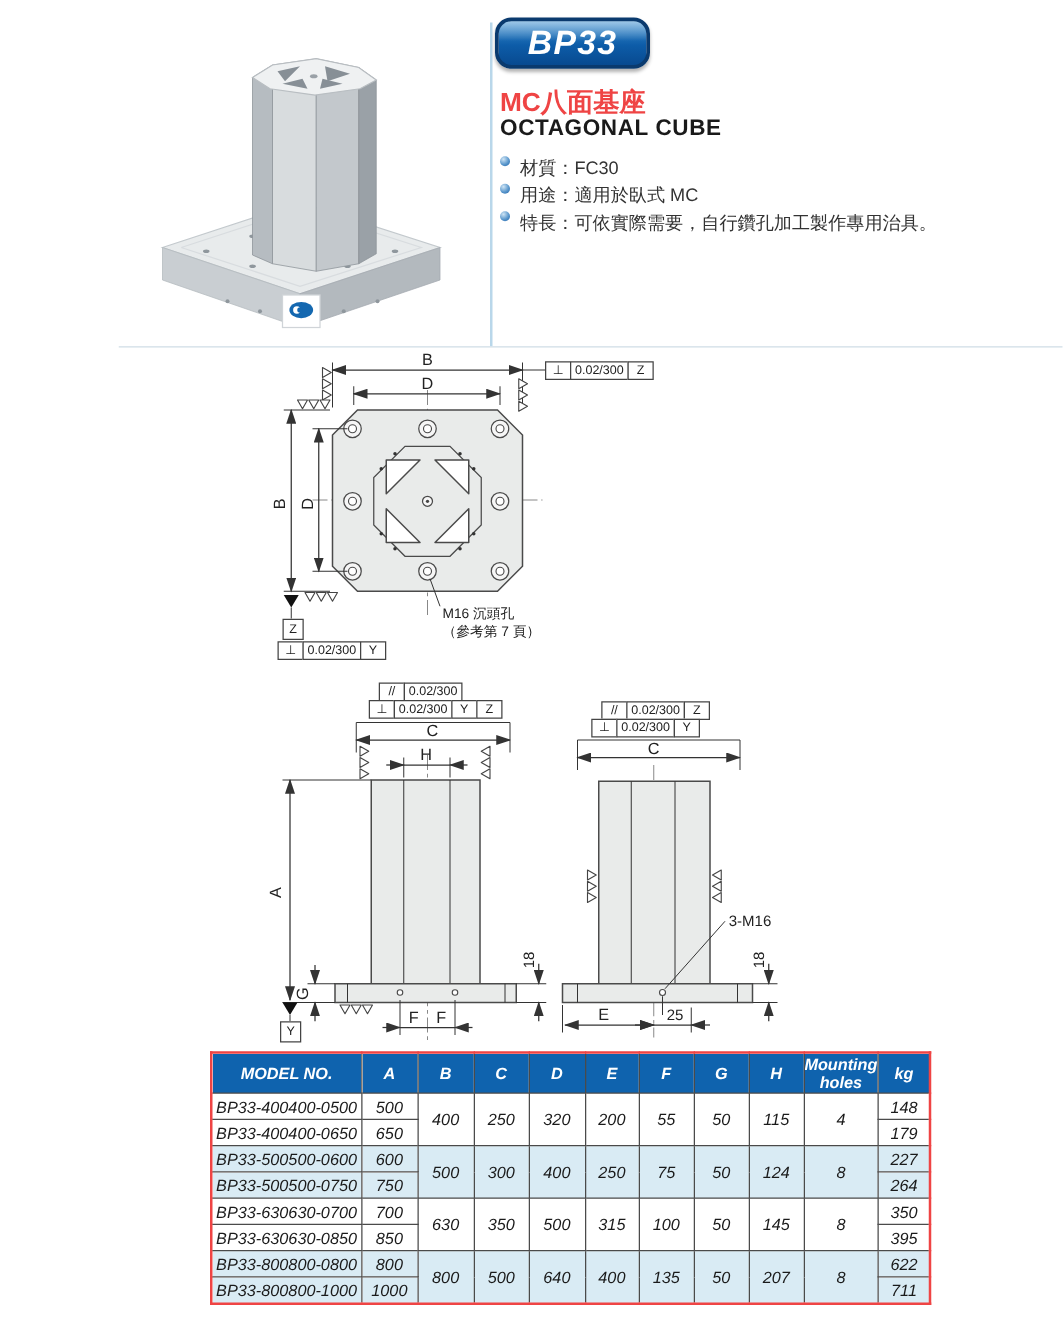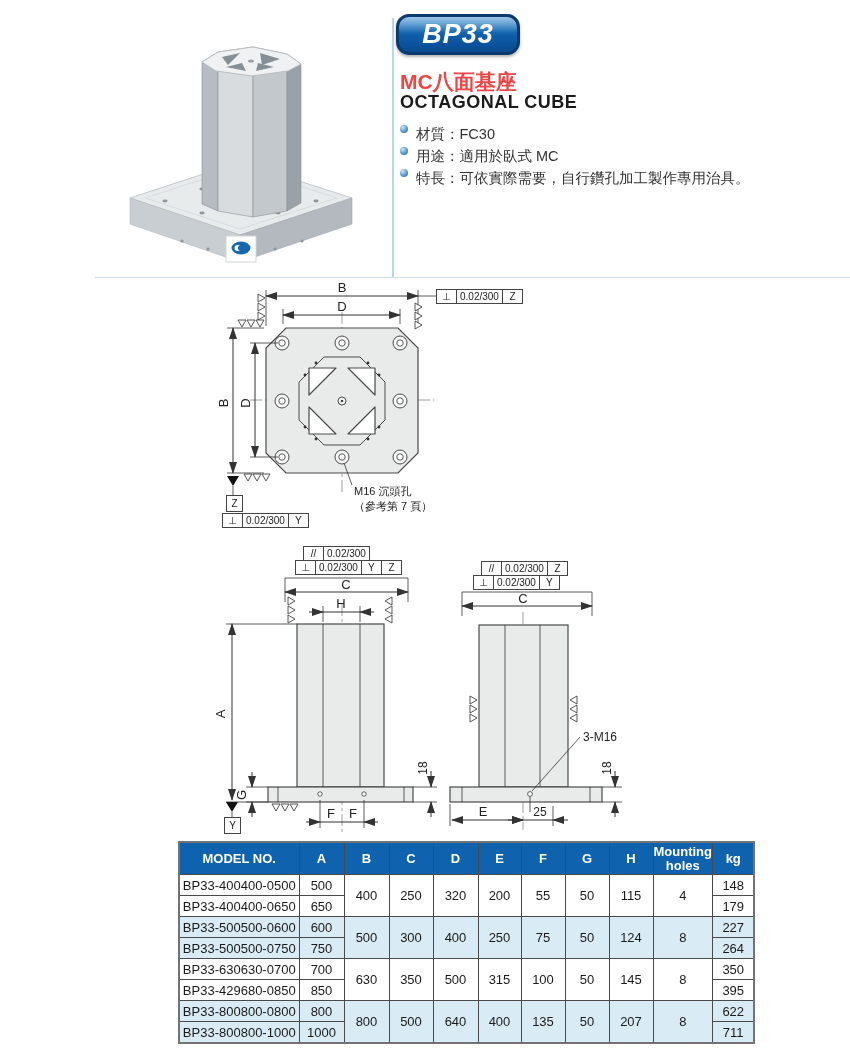--- a/index.html
+++ b/index.html
@@ -43,21 +43,21 @@
   .fin{fill:#fff;stroke:#444;stroke-width:.9;stroke-linejoin:round;}
   .dt{fill:#111;stroke:none;}
   
   .fcf{position:absolute;display:flex;background:#fff;font-size:10px;color:#222;}
   .fcf span{display:block;border:1px solid #444;margin-right:-1px;height:13px;line-height:13px;
     min-width:13px;padding:0 3px;text-align:center;background:#fff;}
   .dbox{position:absolute;width:15px;height:15px;border:1px solid #444;background:#fff;
     font-size:10px;line-height:15px;text-align:center;color:#222;}
   .callout{position:absolute;left:354px;top:484px;font-size:11px;color:#222;line-height:15px;white-space:nowrap;}
   
-  .spec-table{position:absolute;left:178px;top:841px;border-collapse:collapse;table-layout:fixed;border:2px solid #737373;}
+  .spec-table{position:absolute;left:168px;top:841px;border-collapse:collapse;table-layout:fixed;border:2px solid #ef4444;font-style:italic;}
   .spec-table th,.spec-table td{border:1px solid #4a4a4a;text-align:center;vertical-align:middle;
     font-size:13px;color:#1a1a1a;padding:0;height:20px;overflow:hidden;}
   .spec-table thead th{background:#0f63ae;color:#fff;font-weight:bold;height:31px;}
   .spec-table thead th.small{font-size:13px;line-height:1.05;}
   .spec-table tbody tr.alt td{background:#d9ebf4;}
 </style>
 </head>
 <body>
 
 <div class="photo-wrap">
@@ -432,21 +432,21 @@
       <td rowspan="2">350</td>
       <td rowspan="2">500</td>
       <td rowspan="2">315</td>
       <td rowspan="2">100</td>
       <td rowspan="2">50</td>
       <td rowspan="2">145</td>
       <td rowspan="2">8</td>
       <td>350</td>
     </tr>
     <tr>
-      <td>BP33-429680-0850</td>
+      <td>BP33-630630-0850</td>
       <td>850</td>
       <td>395</td>
     </tr>
     <tr class="alt">
       <td>BP33-800800-0800</td>
       <td>800</td>
       <td rowspan="2">800</td>
       <td rowspan="2">500</td>
       <td rowspan="2">640</td>
       <td rowspan="2">400</td>

